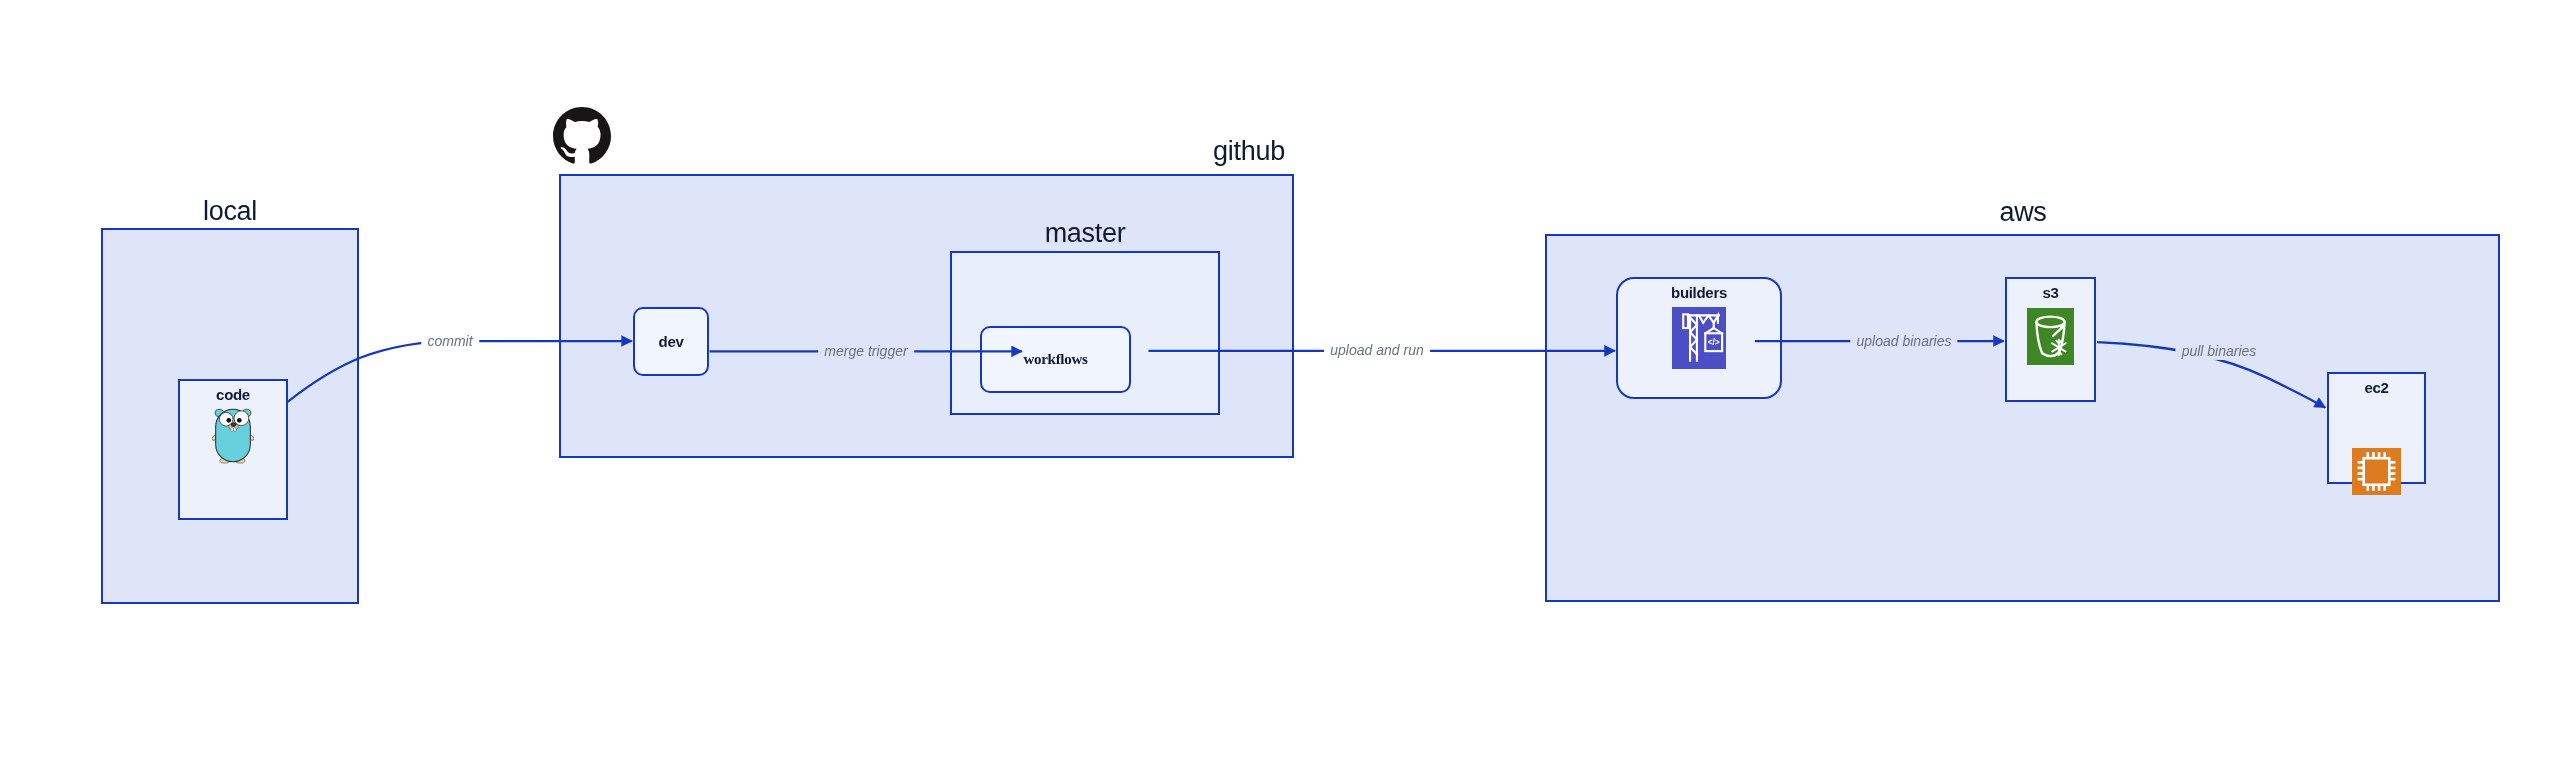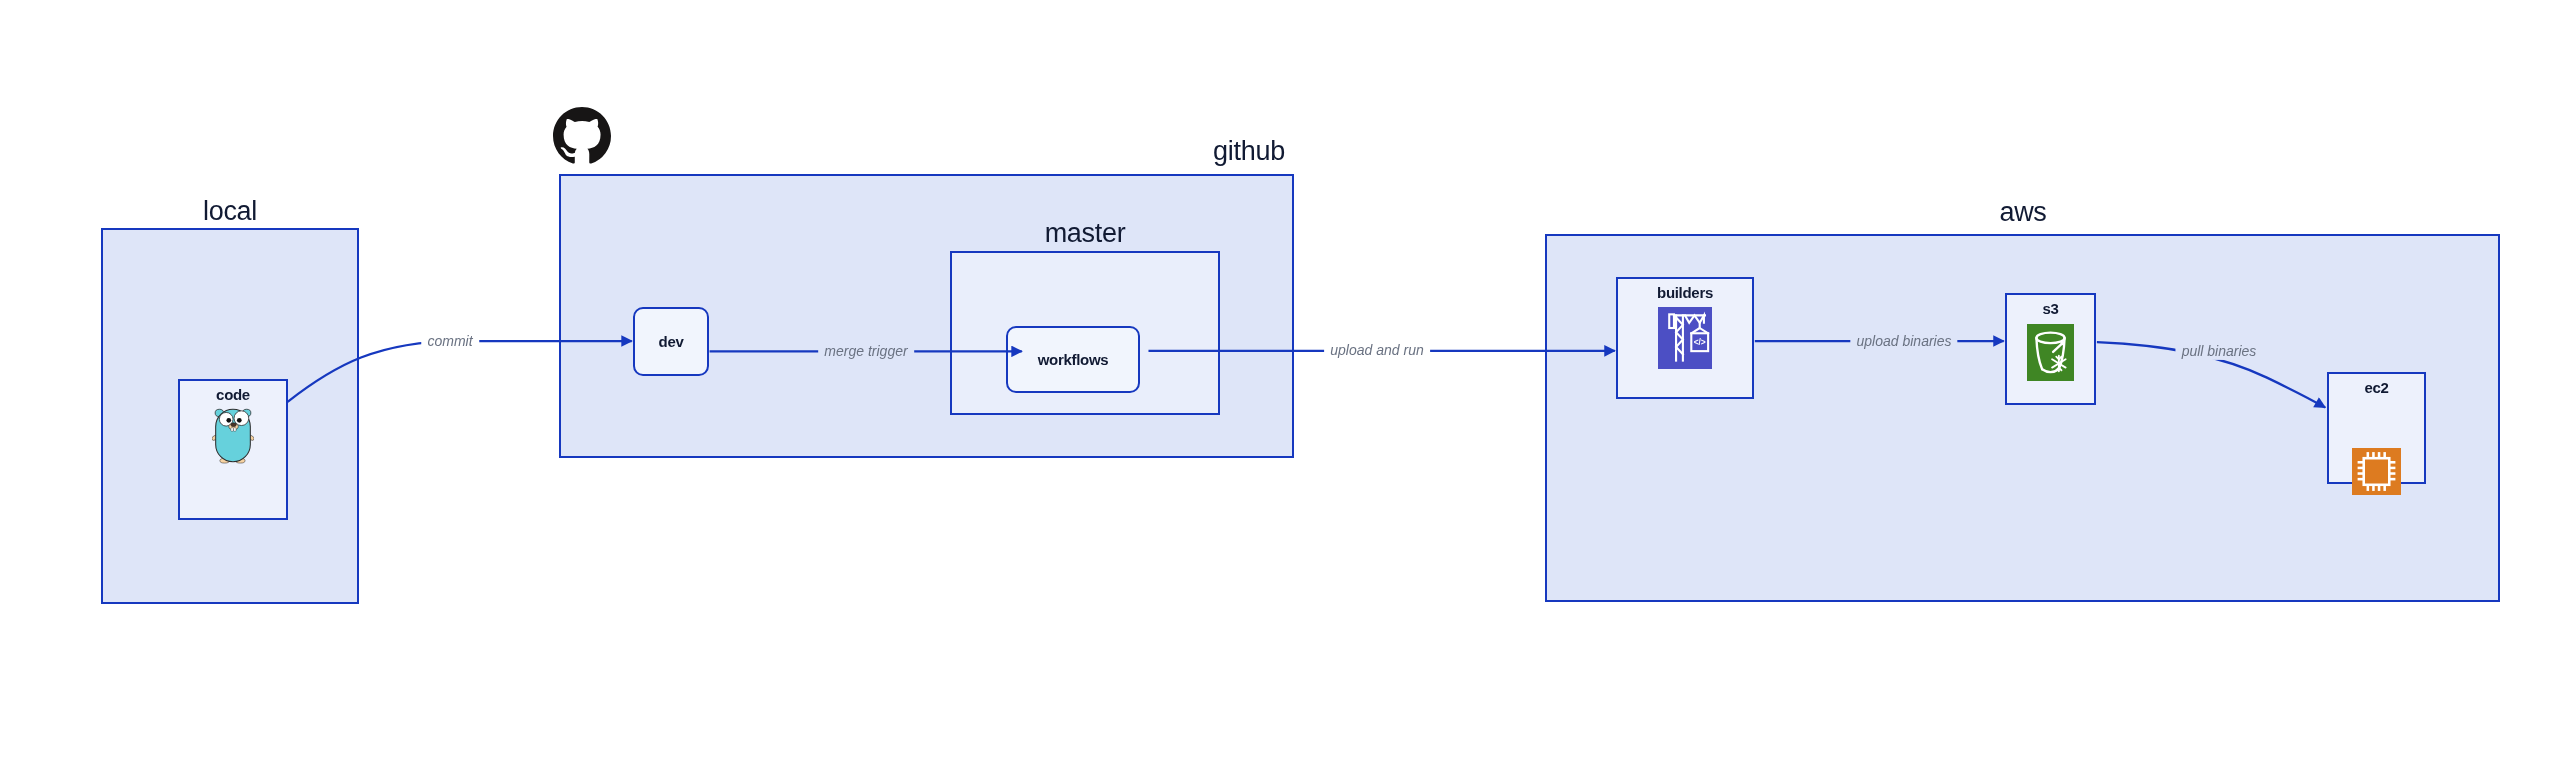--- a/index.html
+++ b/index.html
@@ -48,23 +48,23 @@
         text-decoration:underline;text-decoration-thickness:3.1px;text-underline-offset:7.2px;z-index:2;}
 
   
   #g-local   {left:101px;  top:228px; width:258px;  height:376px;}
   #g-github  {left:559px; top:174px; width:735px; height:284px;}
   #g-master  {left:950px; top:251px; width:270px;  height:164px;}
   #g-aws     {left:1545px; top:234px; width:955px; height:368px;}
 
   #n-code      {left:178px;  top:379px; width:110px; height:141px;}
   #n-dev       {left:633px; top:307px; width:76px; height:69px;}
-  #n-workflows {left:1006px; top:326px; width:134px; height:67px;}
-  #n-builders  {left:1616px; top:277px; width:138px; height:122px;}
-  #n-s3        {left:2005px; top:293px; width:91px; height:112px;}
+  #n-workflows {left:980px; top:326px; width:151px; height:67px;font-family:Liberation Serif, serif;}
+  #n-builders  {left:1616px; top:277px; width:166px; height:122px;border-radius:18px;}
+  #n-s3        {left:2005px; top:277px; width:91px; height:125px;}
   #n-ec2       {left:2327px; top:372px; width:99px; height:112px;gap:44px;}
 
   #lbl-local  {left:230px;  top:211px;}
   #lbl-github {left:1249px; top:151px;}
   #lbl-master {left:1085px; top:233px;}
   #lbl-aws    {left:2023px; top:212px;}
 
   #el-commit   {left:450px;  top:341px;}
   #el-merge    {left:866px; top:351px;}
   #el-run      {left:1377px; top:350px;}

